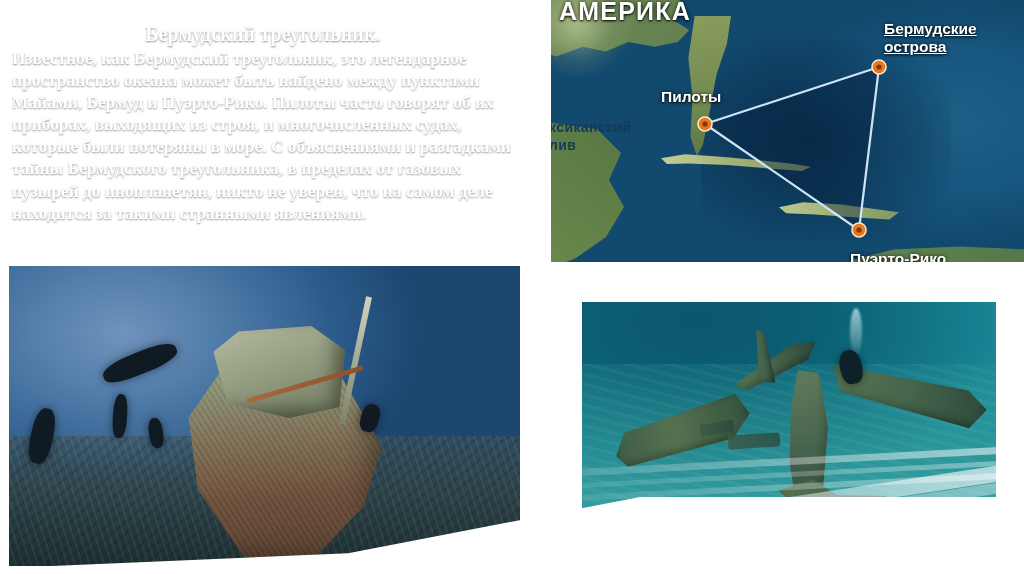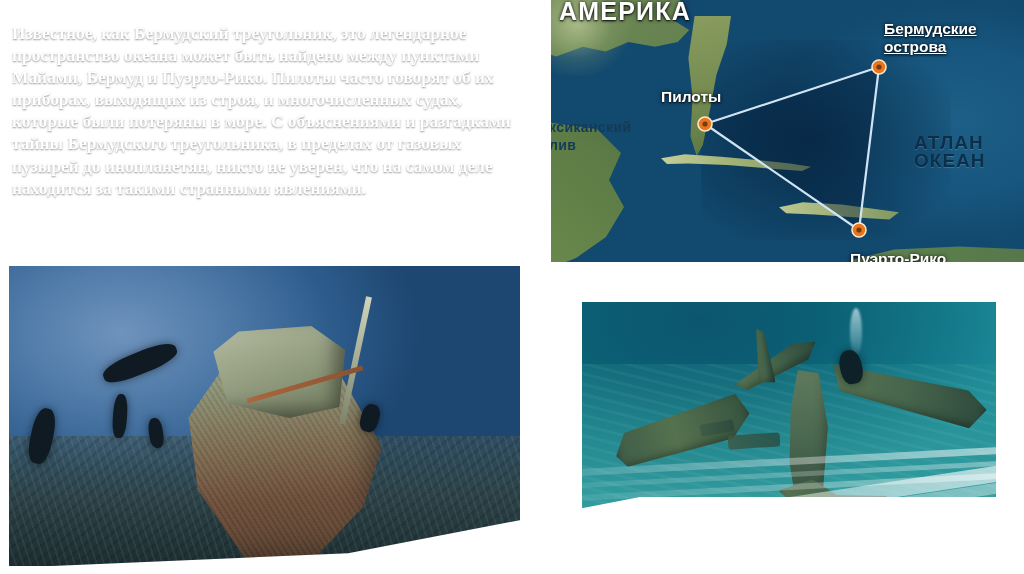--- a/index.html
+++ b/index.html
@@ -258,20 +258,21 @@
 </head>
 <body>
 
 <div id="slide">
 
   <div class="bg-main"></div>
   <div class="bg-sheen"></div>
   <div class="bg-sheen2"></div>
 
   <div id="text-col">
+    <h1 id="slide-title">Бермудский треугольник.</h1>
     <p id="slide-body">Известное, как Бермудский треугольник, это легендарное пространство океана может быть найдено между пунктами Майами, Бермуд и Пуэрто-Рико. Пилоты часто говорят об их приборах, выходящих из строя, и многочисленных судах, которые были потеряны в море. С объяснениями и разгадками тайны Бермудского треугольника, в пределах от газовых пузырей до инопланетян, никто не уверен, что на самом деле находится за такими странными явлениями.</p>
   </div>
 
   <div id="map-figure">
     <div class="map-canvas"></div>
     <div class="ocean-deep"></div>
 
     <div class="land land-na"></div>
     <div class="land land-fl"></div>
     <div class="land land-mex"></div>
@@ -291,22 +292,20 @@
         <circle cx="308" cy="230" r="2.6" fill="#7a3a0c"></circle>
       </g>
     </svg>
 
     <div class="map-label" id="lbl-america">АМЕРИКА</div>
     <div class="map-label" id="lbl-bermuda">Бермудские
 острова</div>
     <div class="map-label" id="lbl-miami">Пилоты</div>
     <div class="map-label dim" id="lbl-gulf">ксиканский
 лив</div>
-    <div class="map-label dark" id="lbl-atlantic">АТЛАН
-ОКЕАН</div>
     <div class="map-label" id="lbl-puertorico">Пуэрто-Рико</div>
   </div>
 
   <div id="photo-shipwreck">
     <div class="sw-water"></div>
     <div class="sw-floor"></div>
     <div class="hull"></div>
     <div class="superstructure"></div>
     <div class="mast"></div>
     <div class="boom"></div>

